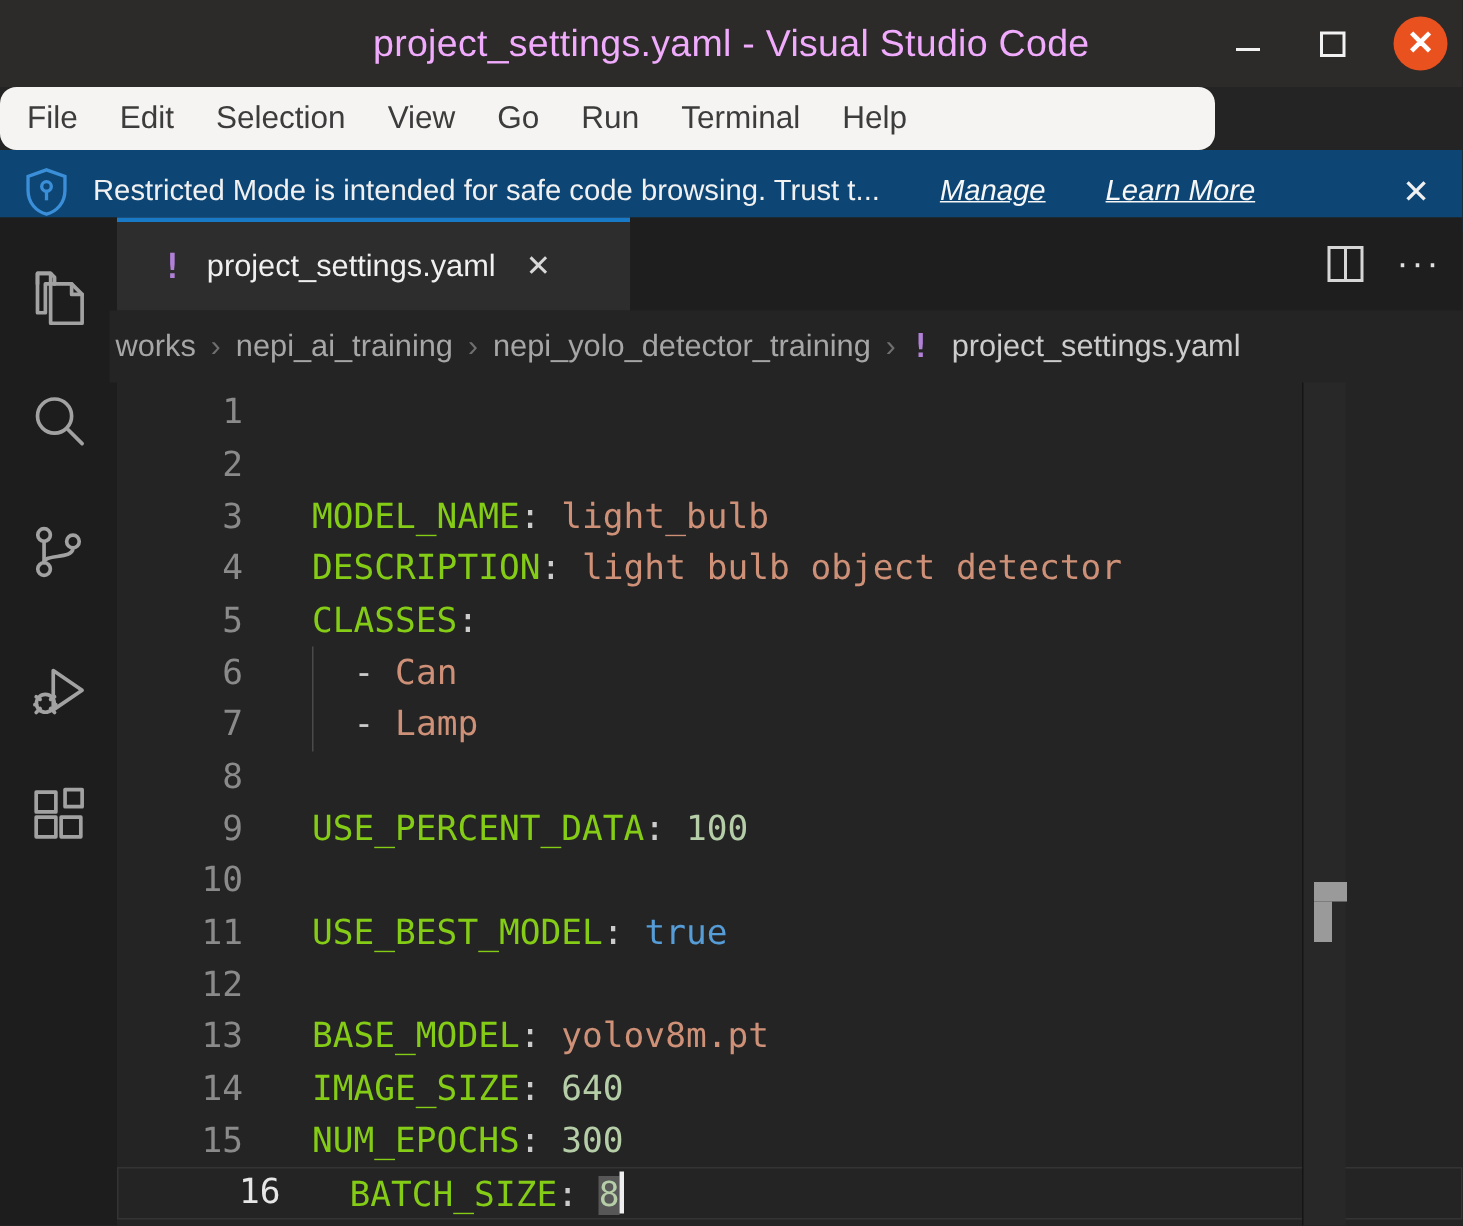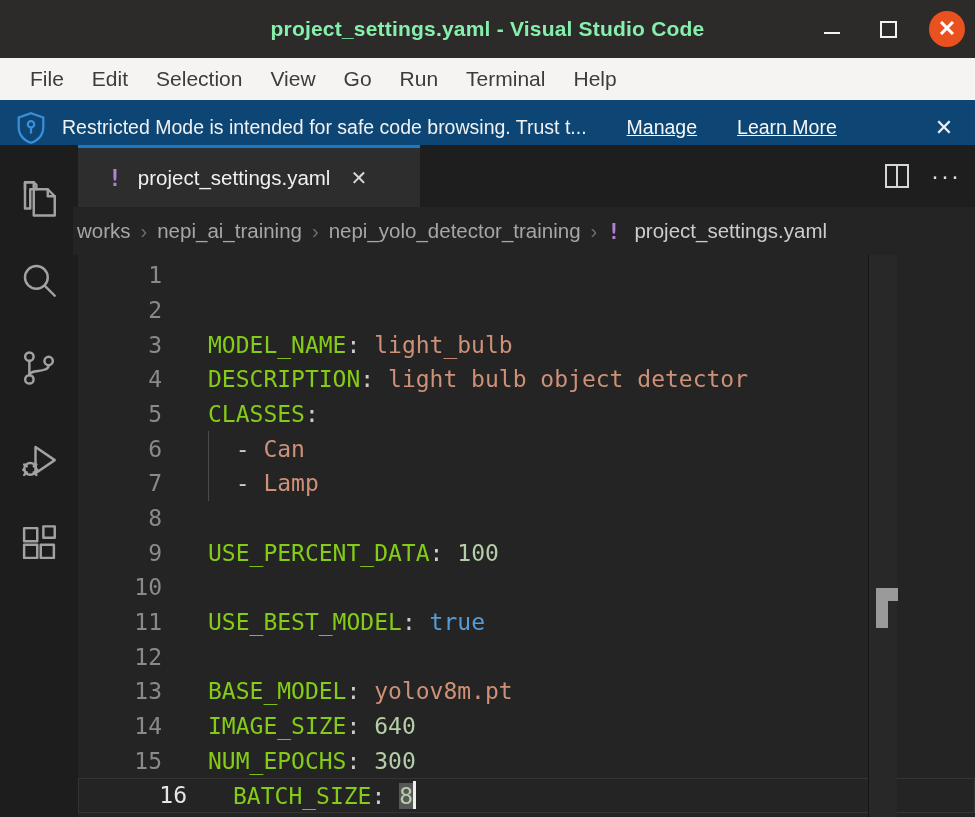--- a/index.html
+++ b/index.html
@@ -3,44 +3,44 @@
 <meta charset="utf-8">
 <style>
   * { margin:0; padding:0; box-sizing:border-box; }
   html,body { width:975px; height:817px; overflow:hidden; background:#242424;
               font-family:"Liberation Sans", sans-serif; }
   #app { position:relative; width:975px; height:817px; }
 
   
   .titlebar { position:absolute; left:0; top:0; width:975px; height:58px;
               background:#2c2b2a; display:flex; align-items:center; justify-content:center; }
-  .titlebar .title { color:#86efac; font-weight:bold; font-size:21px; letter-spacing:.2px; }
+  .titlebar .title { color:#f0abfc; font-weight:normal; font-size:25px; letter-spacing:.2px; }
   .win-btn { position:absolute; top:0; height:58px; display:flex; align-items:center; justify-content:center; }
   .win-min { right:128px; width:30px; }
   .win-min .bar { width:16px; height:2.5px; background:#f2f2f2; margin-top:8px; }
   .win-max { right:72px; width:30px; }
   .win-max .box { width:17px; height:17px; border:2px solid #f2f2f2; background:transparent; }
   .win-close { right:9px; width:38px; }
   .win-close .circle { width:36px; height:36px; border-radius:50%; background:#e9511f;
                        display:flex; align-items:center; justify-content:center;
                        color:#ffffff; font-size:22px; font-weight:bold; line-height:1; }
 
   
-  .menubar { position:absolute; left:0; top:58px; width:975px; height:42px;
-             background:#f5f4f2; display:flex; align-items:center; padding-left:16px; }
+  .menubar { position:absolute; left:0; top:58px; width:810px; height:42px;
+             background:#f5f4f2; display:flex; align-items:center; padding-left:4px;border-radius:11px; }
   .menu-item { color:#3c3c3c; font-size:21px; padding:0 14px; height:100%;
                display:flex; align-items:center; cursor:default; }
 
   
   .banner { position:absolute; left:0; top:100px; width:975px; height:55px;
             background:#0d4675; display:flex; align-items:center; padding:0 16px; }
   .banner .shield { width:30px; height:32px; margin-right:16px; flex:none; }
   .banner .msg { color:#f1f1f1; font-size:19.5px; white-space:nowrap; }
   .banner .blink { color:#f7f7f7; font-size:19.5px; text-decoration:underline;
-                   margin-left:40px; white-space:nowrap; cursor:pointer; }
+                   margin-left:40px; white-space:nowrap; cursor:pointer;font-style:italic; }
   .banner .bclose { margin-left:auto; color:#f0f0f0; font-size:22px; width:30px; text-align:center; cursor:pointer; }
 
   
   .main { position:absolute; left:0; top:145px; width:975px; height:672px; background:#242424; }
 
   
   .activitybar { position:absolute; left:0; top:0; width:78px; height:672px; background:#1d1d1d; }
   .act-item { position:absolute; left:0; width:78px; height:60px;
               display:flex; align-items:center; justify-content:center; cursor:pointer; }
   .act-item svg { width:42px; height:42px; stroke:#a2a2a2; fill:none;

